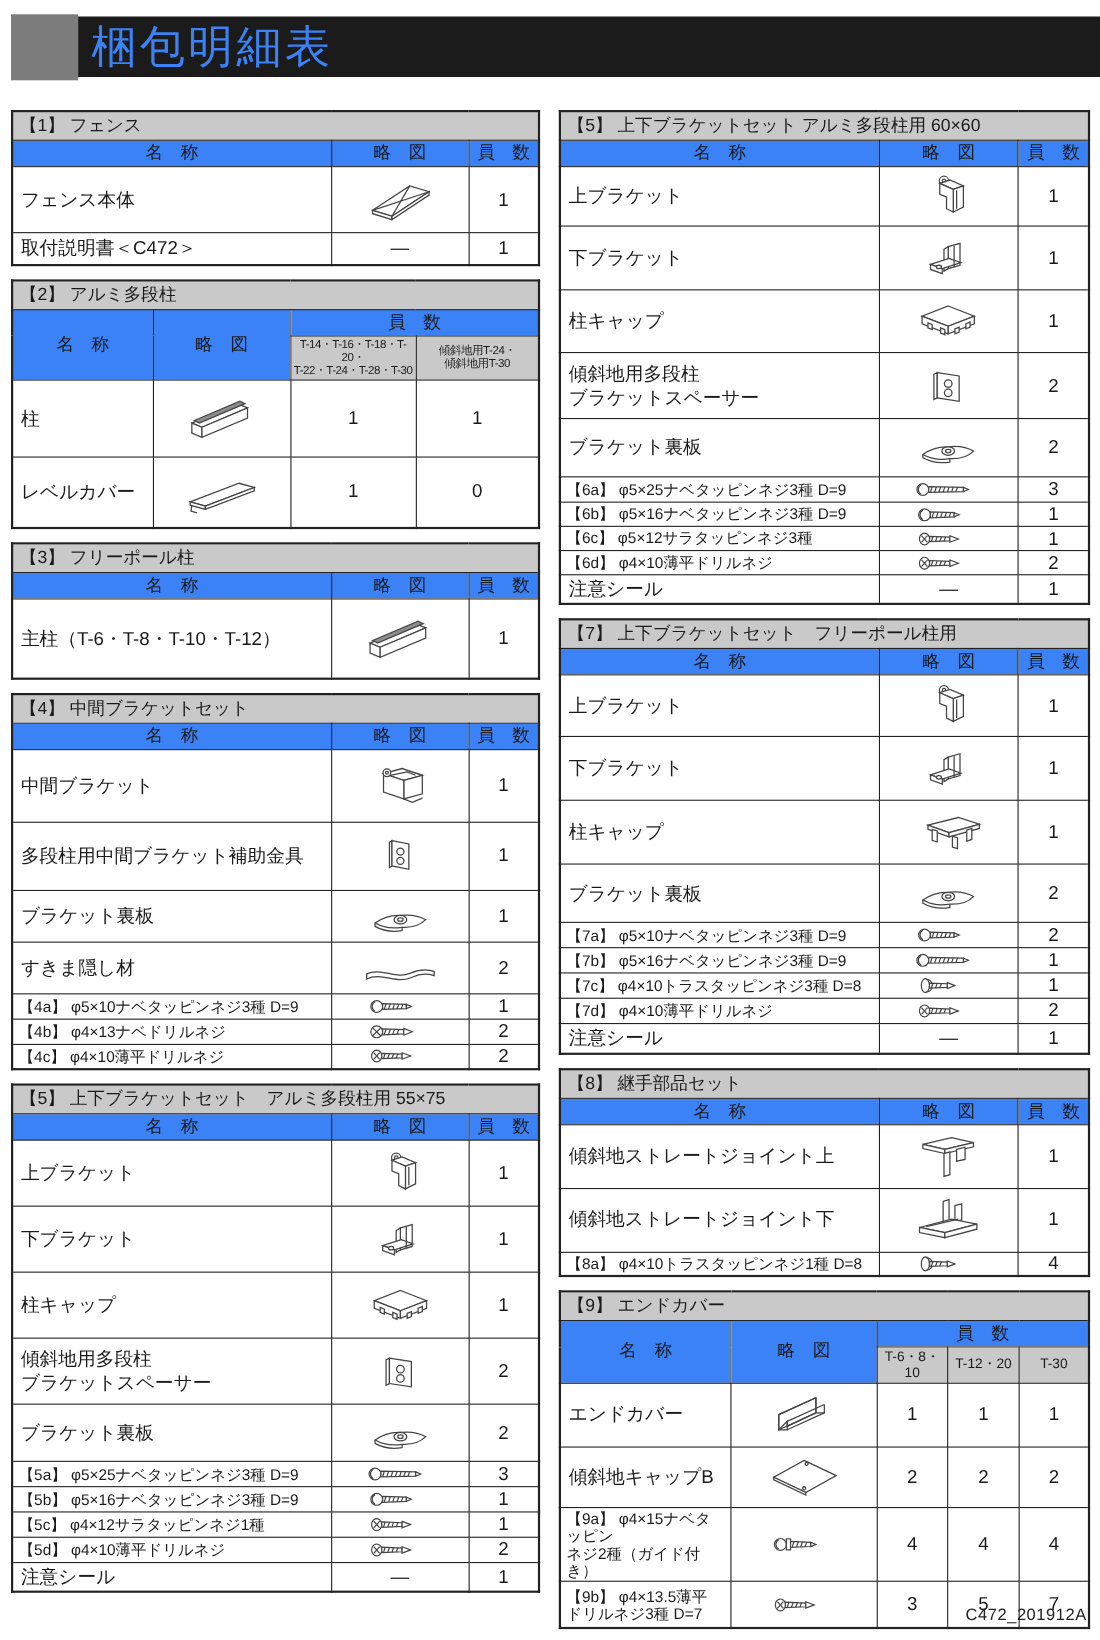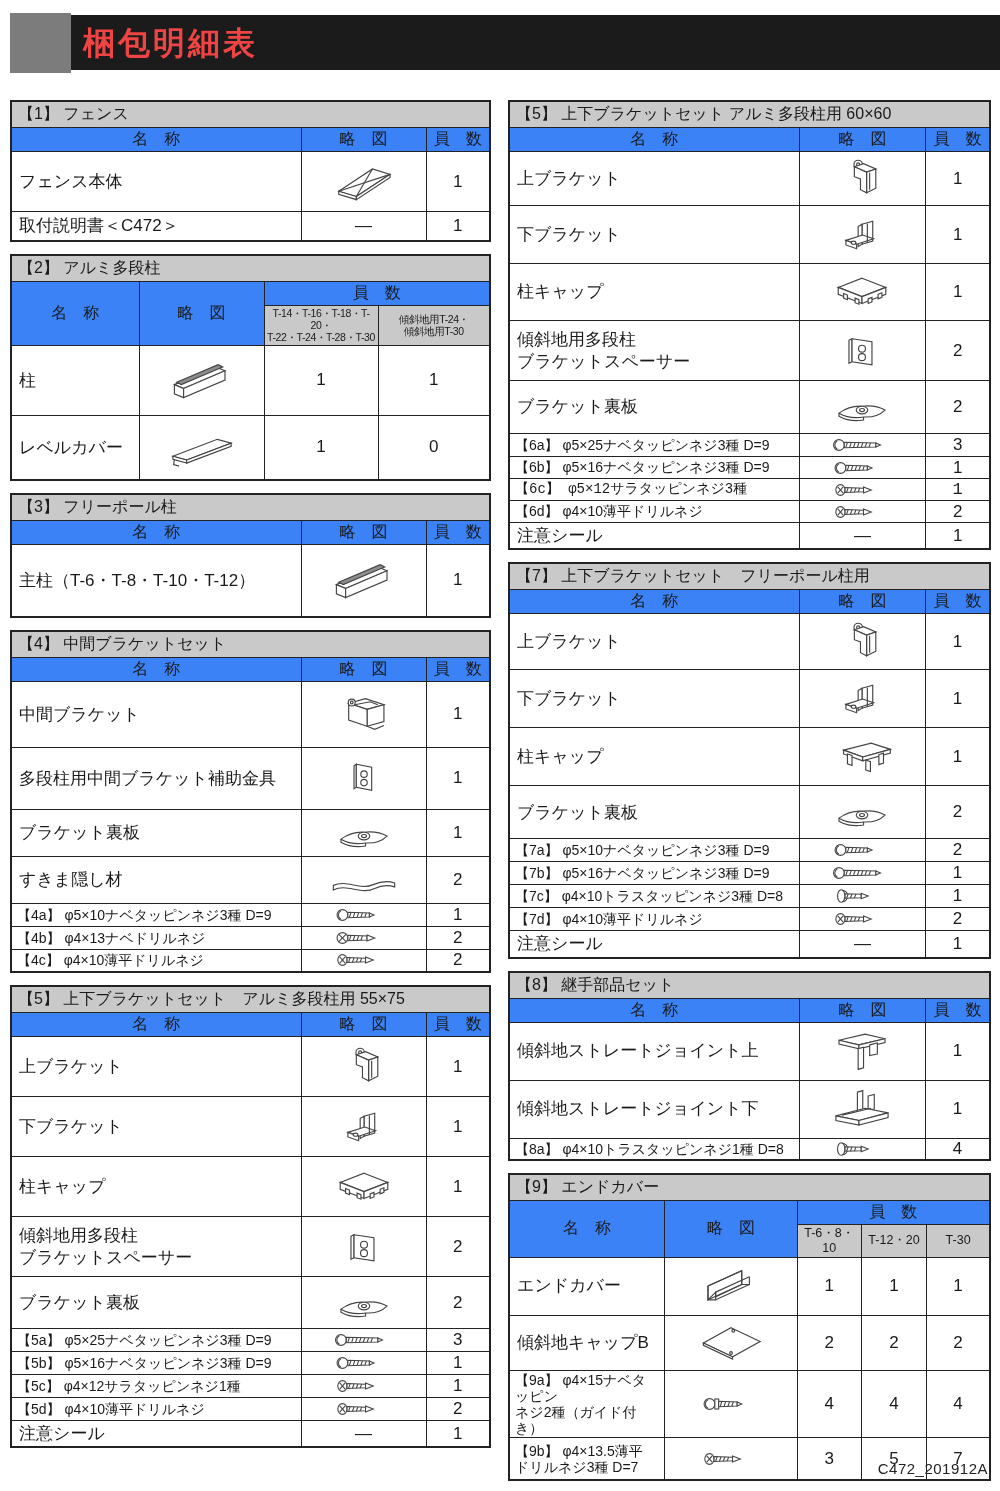--- a/index.html
+++ b/index.html
@@ -3,21 +3,21 @@
 <meta charset="utf-8">
 <style>
   html,body{margin:0;padding:0;background:#fff;}
   body{width:1000px;height:1491px;font-family:"Liberation Sans","DejaVu Sans",sans-serif;color:#1a1a1a;}
   .page{position:relative;width:1000px;height:1491px;overflow:hidden;background:#fff;}
 
   
   .hdr{position:absolute;top:13px;left:0;width:1000px;height:60px;}
   .hdr-block{position:absolute;left:10px;top:0;width:61px;height:60px;background:#7c7c7c;}
   .hdr-bar{position:absolute;left:71px;top:2px;right:0;height:55px;background:#1b1b1b;display:flex;align-items:center;}
-  .hdr-bar h1{margin:0 0 0 12px;font-size:32px;font-weight:bold;color:#ef4444;letter-spacing:3px;line-height:1;}
+  .hdr-bar h1{margin:0 0 0 12px;font-size:41px;font-weight:normal;color:#3b82f6;letter-spacing:3px;line-height:1;}
 
   
   .cols{position:absolute;top:100px;left:10px;width:982px;display:flex;gap:17px;align-items:flex-start;}
   .col{display:flex;flex-direction:column;}
   .col-left{width:481px;}
   .col-right{width:483px;}
 
   
   table.pt{border-collapse:collapse;table-layout:fixed;width:100%;margin-bottom:12px;}
   table.pt td{border:1px solid #222;overflow:hidden;}
@@ -640,21 +640,21 @@
             </tr>
             <tr style="height: 22px;">
               <td class="nm small">【6b】 φ5×16ナベタッピンネジ3種 D=9</td>
               <td class="sk">
                 <svg class="icon scr">
                   <use href="#i-screw-pan"></use>
                 </svg>
               </td>
               <td class="qt">1</td>
             </tr>
-            <tr style="height: 22px; font-family: Liberation Mono, monospace;">
+            <tr style="height: 22px;">
               <td class="nm small">【6c】 φ5×12サラタッピンネジ3種</td>
               <td class="sk">
                 <svg class="icon scr">
                   <use href="#i-screw-flat-point"></use>
                 </svg>
               </td>
               <td class="qt">1</td>
             </tr>
             <tr style="height: 22px;">
               <td class="nm small">【6d】 φ4×10薄平ドリルネジ</td>

